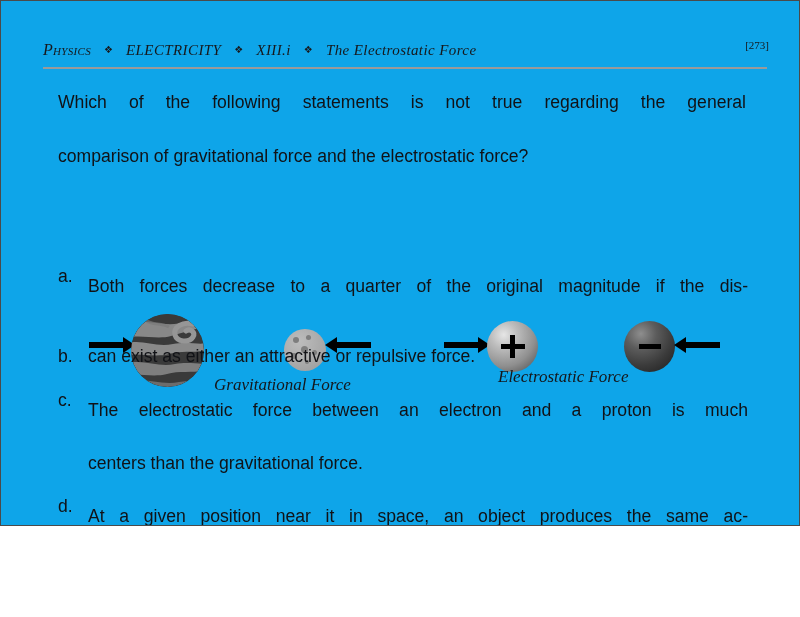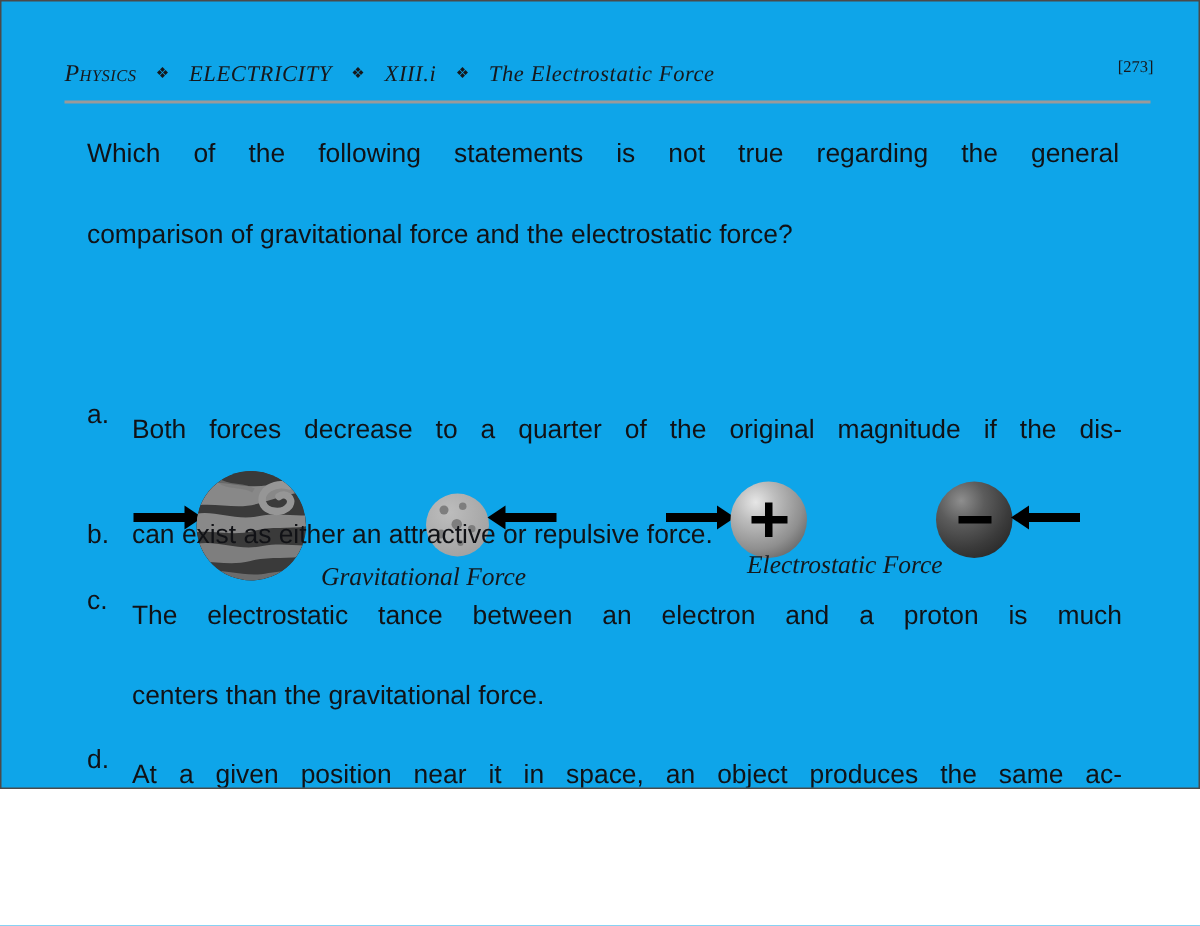--- a/index.html
+++ b/index.html
@@ -335,21 +335,21 @@
     <div class="option">
       <div class="opt-letter">b.</div>
       <div class="opt-text">
         <span class="lastline">can exist as either an attractive or repulsive force.</span>
       </div>
     </div>
 
     <div class="option">
       <div class="opt-letter">c.</div>
       <div class="opt-text">
-        <span class="jline">The electrostatic tance between an electron and a proton is much</span>
+        <span class="jline">The electrostatic force between an electron and a proton is much</span>
         <span class="lastline">centers than the gravitational force.</span>
       </div>
     </div>
 
     <div class="option">
       <div class="opt-letter">d.</div>
       <div class="opt-text">
         <span class="jline">At a given position near it in space, an object produces the same ac-</span>
         <span class="jline">celeration by gravitational force on any second particle.  However,</span>
 

